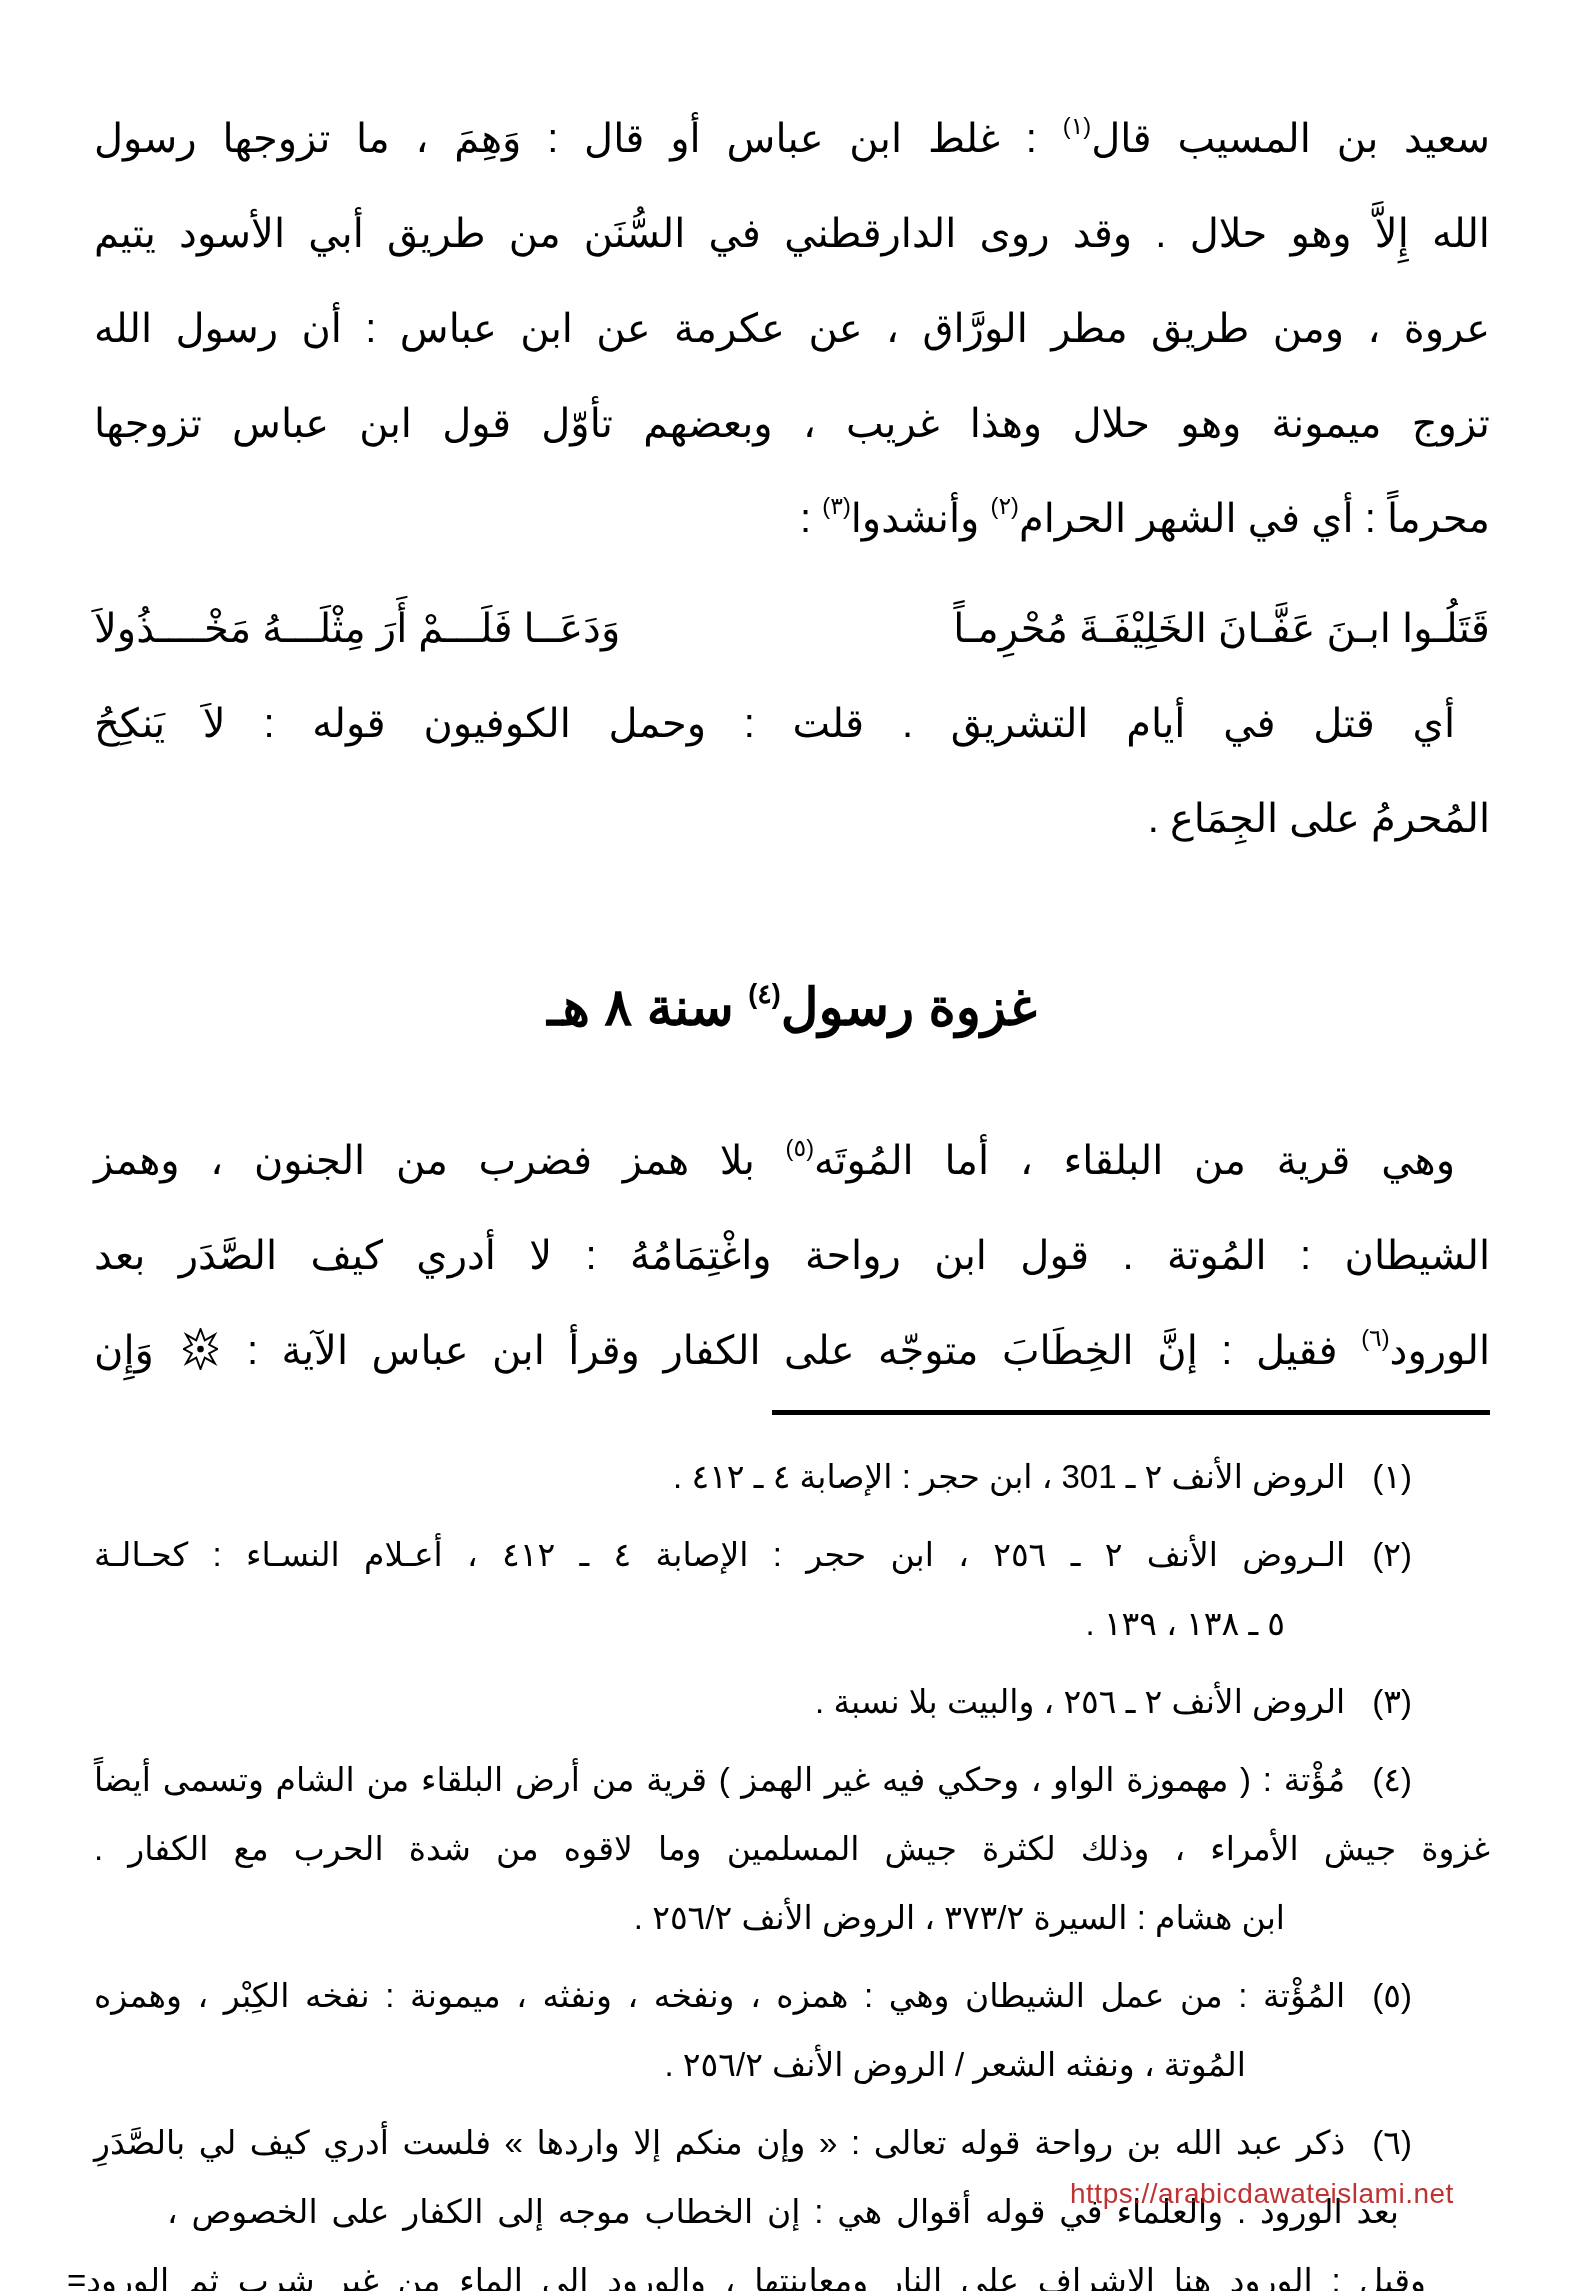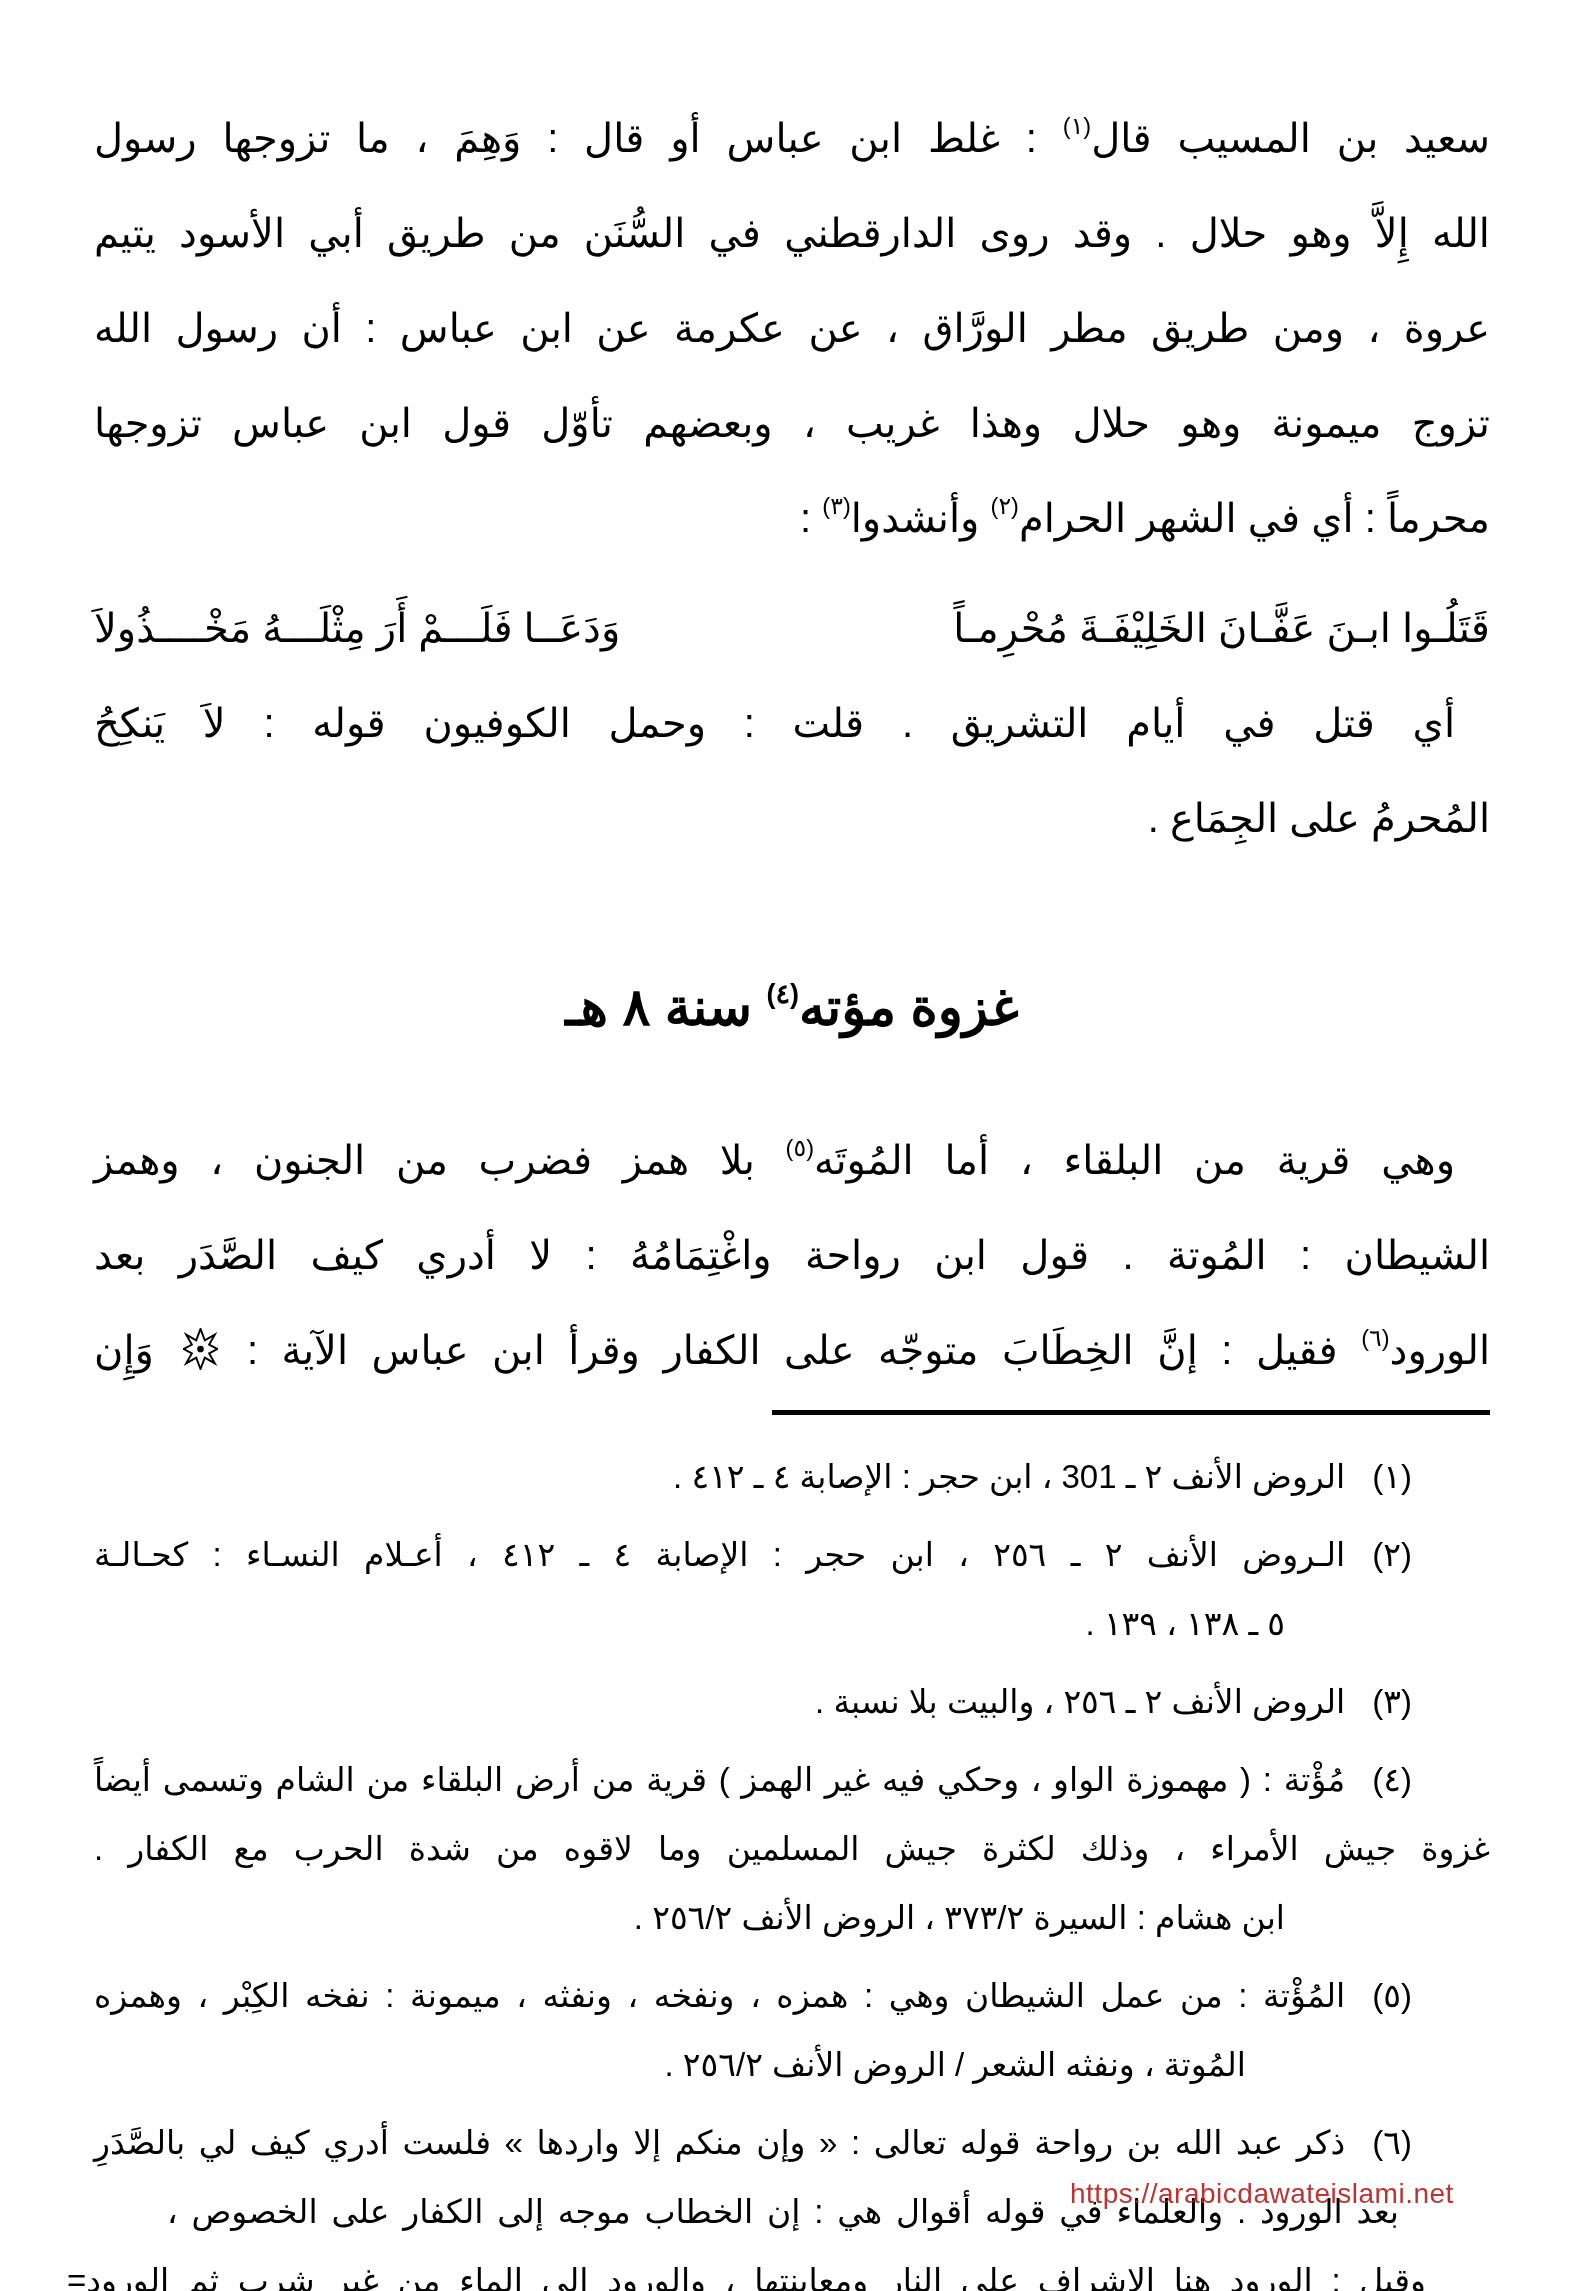--- a/index.html
+++ b/index.html
@@ -77,21 +77,21 @@
       <span>قَتَلُـوا ابـنَ عَفَّـانَ الخَلِيْفَـةَ مُحْرِمـاً</span>
       <span>وَدَعَــا فَلَـــمْ أَرَ مِثْلَـــهُ مَخْــــذُولاَ</span>
     </div>
 
     <div>
         <div class="line full indent"><span>أي قتل في أيام التشريق . قلت : وحمل الكوفيون قوله : لاَ يَنكِحُ</span></div>
         <div class="line part"><span>المُحرمُ على الجِمَاع .</span></div>
       </div>
 
     <div class="heading">
-      <span>غزوة مؤته</span><sup class="fnm">(٤)</sup><span> سنة ٨ هـ</span>
+      <span>غزوة رسول</span><sup class="fnm">(٤)</sup><span> سنة ٨ هـ</span>
     </div>
 
     <div>
         <div class="line full indent"><span>وهي قرية من البلقاء ، أما المُوتَه</span><sup class="fnm">(٥)</sup><span> بلا همز فضرب من الجنون ، وهمز</span></div>
         <div class="line full"><span>الشيطان : المُوتة . قول ابن رواحة واغْتِمَامُهُ : لا أدري كيف الصَّدَر بعد</span></div>
         <div class="line full"><span>الورود</span><sup class="fnm">(٦)</sup><span> فقيل : إنَّ الخِطَابَ متوجّه على الكفار وقرأ ابن عباس الآية : </span>
   <span class="orn-icon"><svg width="35" height="42" viewBox="0 0 36 44" xmlns="http://www.w3.org/2000/svg">
               <path d="M18 1 L22.5 13 L33 7 L27 17.5 L35.5 22 L27 26.5 L33 37 L22.5 31 L18 43 L13.5 31 L3 37 L9 26.5 L0.5 22 L9 17.5 L3 7 L13.5 13 Z" fill="#ffffff" stroke="#000000" stroke-width="2"></path>
               <circle cx="18" cy="22" r="3.5" fill="#000000"></circle>
             </svg></span>

